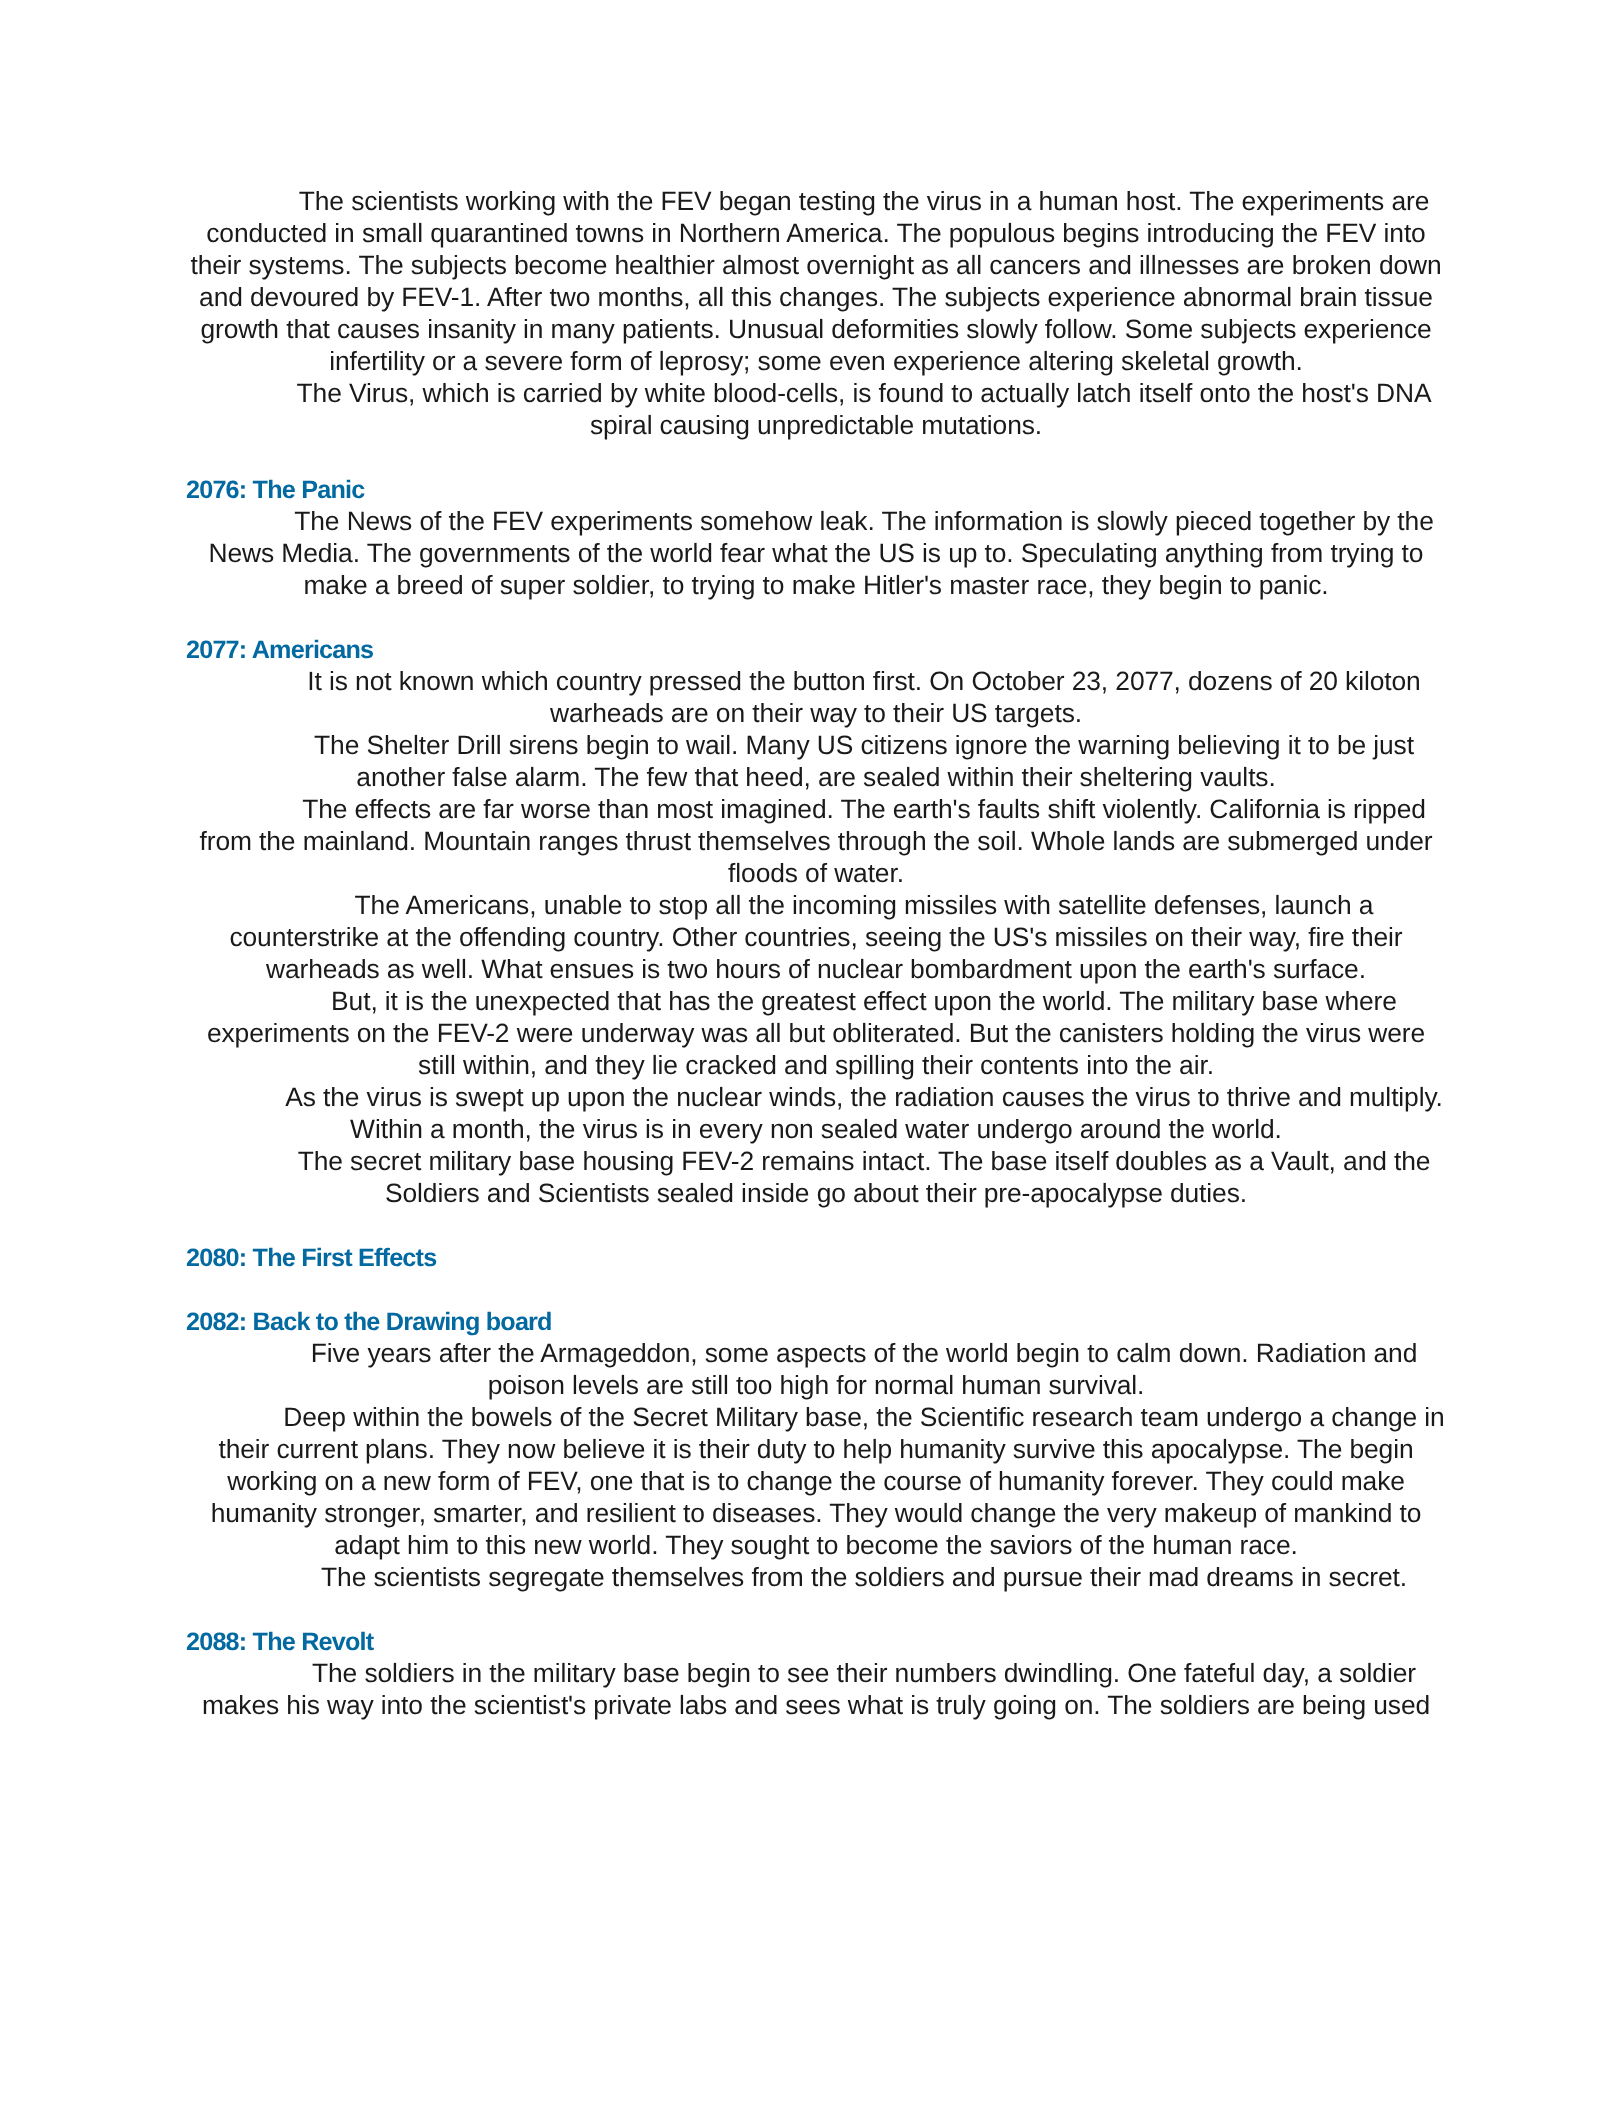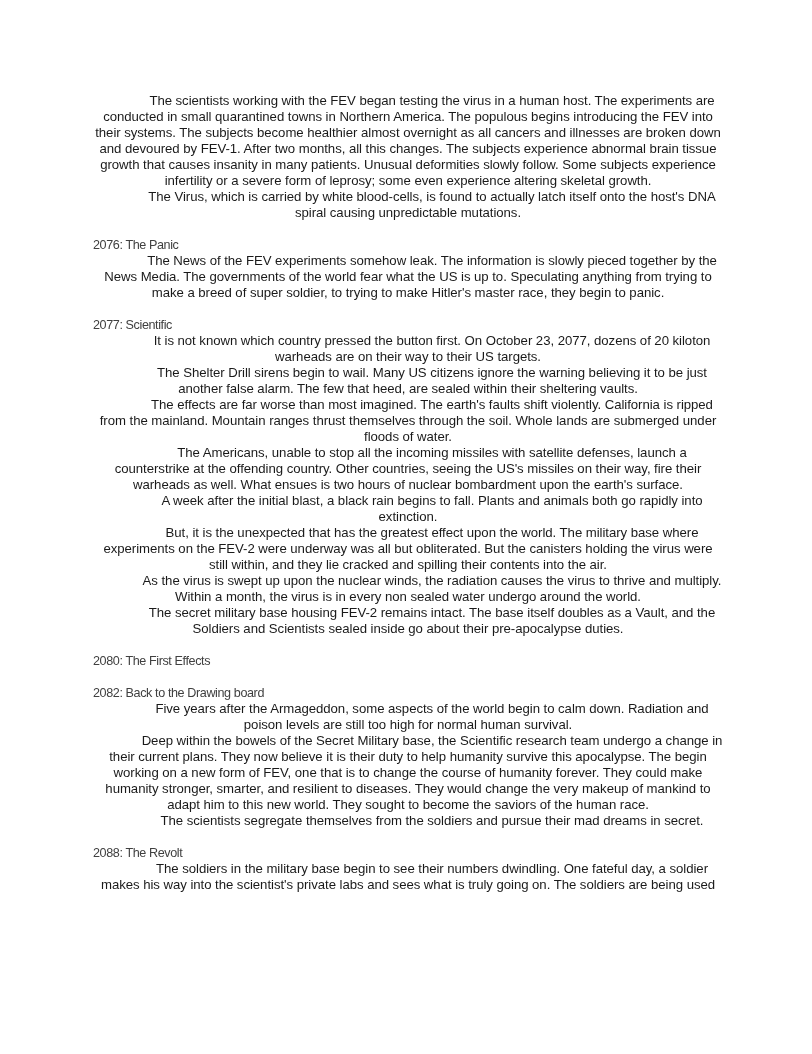--- a/index.html
+++ b/index.html
@@ -27,49 +27,48 @@
   .para {
     margin: 0;
     text-indent: 48px;
     text-align: center;
   }
   .section {
     margin-top: 16px;
   }
   .section-heading {
     margin: 0;
-    font-weight: normal;
+    font-weight: bold;
     font-size: 12.6px;
     letter-spacing: -0.4px;
-    color: #404040;
+    color: #0369a1;
     line-height: 16px;
   }
 </style>
 </head>
 <body>
 
 <div class="page">
 
   <div class="intro">
     <p class="para">The scientists working with the FEV began testing the virus in a human host.  The experiments are conducted in small quarantined towns in Northern America.  The populous begins introducing the FEV into their systems.  The subjects become healthier almost overnight as all cancers and illnesses are broken down and devoured by FEV-1.  After two months, all this changes.  The subjects experience abnormal brain tissue growth that causes insanity in many patients. Unusual deformities slowly follow. Some subjects experience infertility or a severe form of leprosy; some even experience altering skeletal growth.</p>
     <p class="para">The Virus, which is carried by white blood-cells, is found to actually latch itself onto the host's DNA spiral causing unpredictable mutations.</p>
   </div>
 
   <div class="section">
     <h3 class="section-heading">2076: The Panic</h3>
     <p class="para">The News of the FEV experiments somehow leak.  The information is slowly pieced together by the News Media.  The governments of the world fear what the US is up to.  Speculating anything from trying to make a breed of super soldier, to trying to make Hitler's master race, they begin to panic.</p>
   </div>
 
   <div class="section">
-    <h3 class="section-heading">2077: Scientific</h3>
+    <h3 class="section-heading">2077: Americans</h3>
     <p class="para">It is not known which country pressed the button first.  On October 23, 2077, dozens of 20 kiloton warheads are on their way to their US targets.</p>
     <p class="para">The Shelter Drill sirens begin to wail.  Many US citizens ignore the warning believing it to be just another false alarm.  The few that heed, are sealed within their sheltering vaults.</p>
     <p class="para">The effects are far worse than most imagined.  The earth's faults shift violently.  California is ripped from the mainland.  Mountain ranges thrust themselves through the soil.  Whole lands are submerged under floods of water.</p>
     <p class="para">The Americans, unable to stop all the incoming missiles with satellite defenses, launch a counterstrike at the offending country.  Other countries, seeing the US's missiles on their way, fire their warheads as well.  What ensues is two hours of nuclear bombardment upon the earth's surface.</p>
-    <p class="para">A week after the initial blast, a black rain begins to fall.  Plants and animals both go rapidly into extinction.</p>
     <p class="para">But, it is the unexpected that has the greatest effect upon the world.  The military base where experiments on the FEV-2 were underway was all but obliterated.  But the canisters holding the virus were still within, and they lie cracked and spilling their contents into the air.</p>
     <p class="para">As the virus is swept up upon the nuclear winds, the radiation causes the virus to thrive and multiply.  Within a month, the virus is in every non sealed water undergo around the world.</p>
     <p class="para">The secret military base housing FEV-2 remains intact.  The base itself doubles as a Vault, and the Soldiers and Scientists sealed inside go about their pre-apocalypse duties.</p>
   </div>
 
   <div class="section">
     <h3 class="section-heading">2080: The First Effects</h3>
   </div>
 
   <div class="section">

